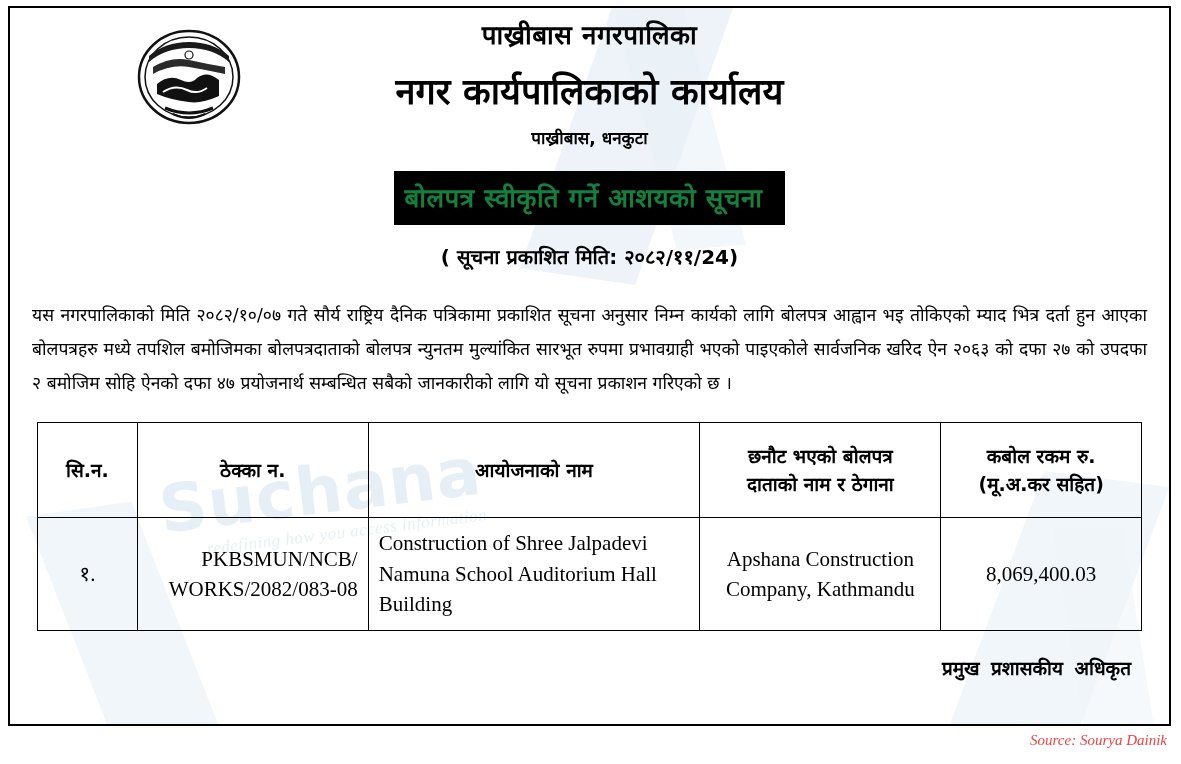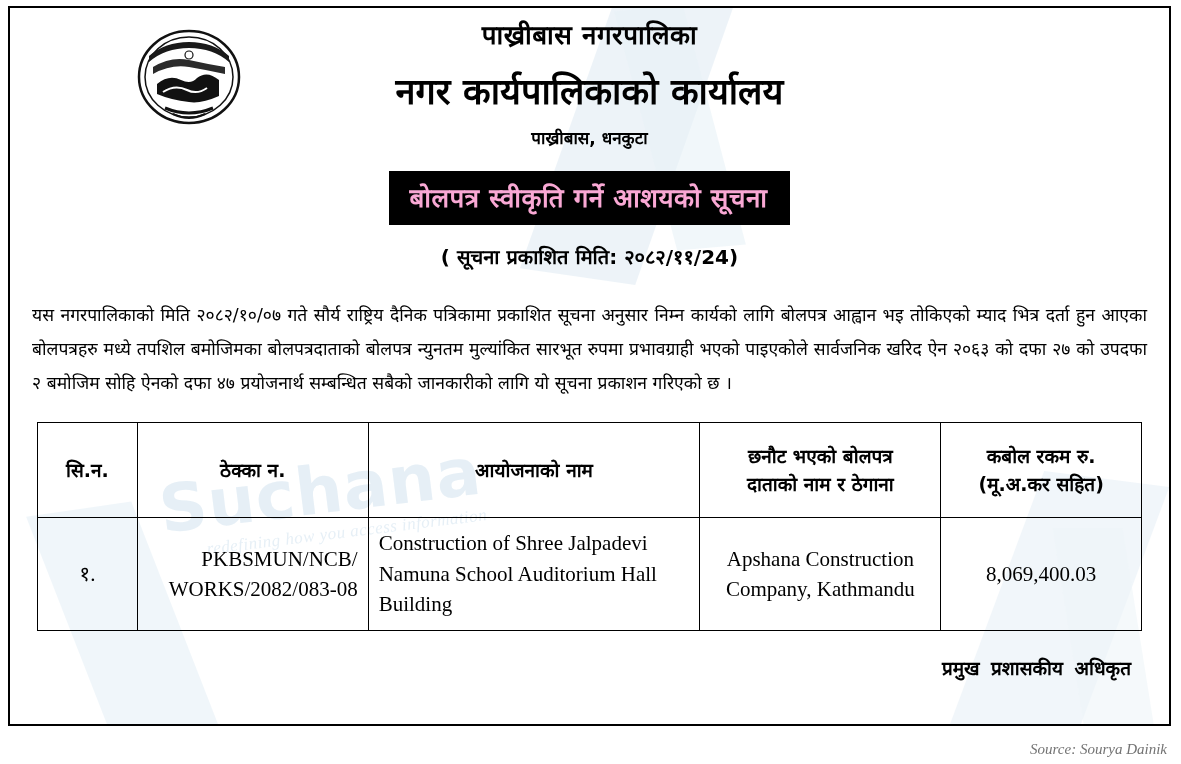--- a/index.html
+++ b/index.html
@@ -140,25 +140,25 @@
   
   .notice-banner-wrap {
     text-align: center;
     margin-top: 22px;
     position: relative;
     z-index: 2;
   }
   .notice-banner {
     display: inline-block;
     background: #000000;
-    color: #f9a8d4;
+    color: #15803d;
     font-family: "DejaVu Sans", sans-serif;
     font-weight: bold;
     font-size: 26px;
-    padding: 8px 22px 10px 20px;
+    padding: 8px 22px 10px 10px;
     letter-spacing: .5px;
   }
 
   .publish-date {
     text-align: center;
     font-family: "DejaVu Sans", sans-serif;
     font-weight: bold;
     font-size: 20px;
     margin-top: 18px;
     position: relative;
@@ -222,25 +222,25 @@
     margin: 24px 38px 0 0;
     font-family: Liberation Mono, monospace;
     font-weight: bold;
     font-size: 19px;
   }
 
   
   .source {
     position: absolute;
     right: 14px;
-    bottom: 6px;
+    bottom: 15px;
     font-family: "Liberation Serif", serif;
     font-style: italic;
     font-size: 15px;
-    color: #737373;
+    color: #ef4444;
   }
 </style>
 </head>
 <body>
 
 <div class="page">
 
   <div class="wm-shape wm-leaf-a"></div>
   <div class="wm-shape wm-leaf-b"></div>
   <div class="wm-shape wm-leaf-c"></div>

